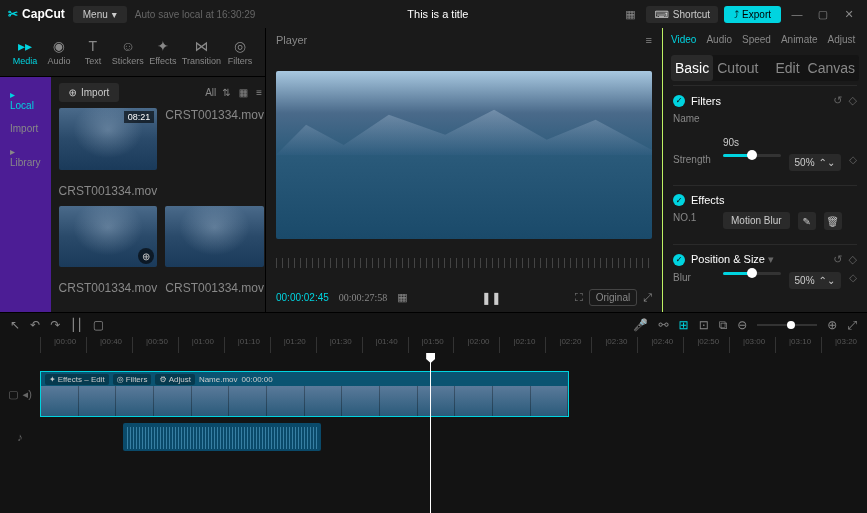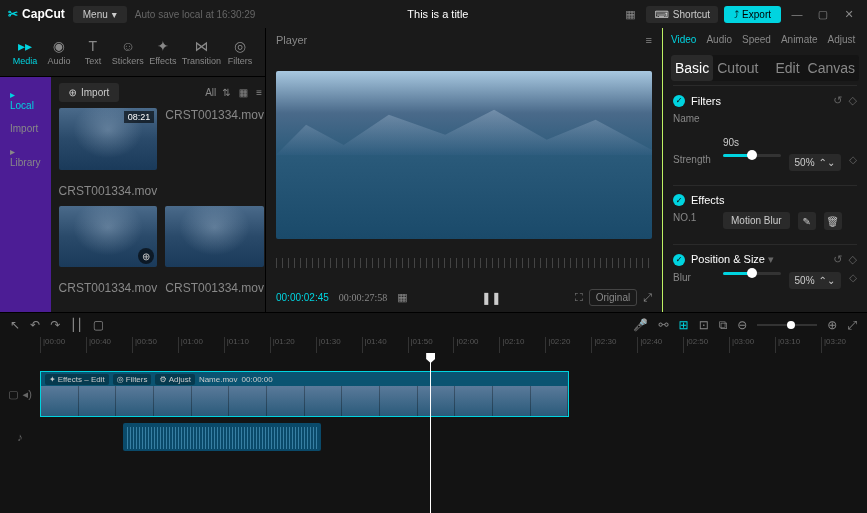--- a/index.html
+++ b/index.html
@@ -74,21 +74,21 @@
 .pct-box { background: #2a2a2a; padding: 3px 6px; border-radius: 3px; font-size: 10px; display: flex; gap: 4px; align-items: center; }
 .tag-pill { background: #2a2a2a; padding: 3px 8px; border-radius: 3px; font-size: 10px; }
 .pill-btn { background: #2a2a2a; width: 18px; height: 18px; border-radius: 3px; display: flex; align-items: center; justify-content: center; font-size: 10px; cursor: pointer; }
 .timeline-panel { height: 201px; background: #131313; display: flex; flex-direction: column; border-top: 1px solid #000; }
 .tl-toolbar { display: flex; align-items: center; padding: 4px 10px; gap: 10px; color: #888; height: 24px; }
 .tl-btn { cursor: pointer; font-size: 12px; }
 .tl-right { margin-left: auto; display: flex; gap: 10px; align-items: center; }
 .tl-zoom-slider { width: 60px; height: 2px; background: #333; position: relative; }
 .tl-zoom-thumb { position: absolute; top: -3px; left: 50%; width: 8px; height: 8px; background: #fff; border-radius: 50%; }
 .tl-ruler { height: 16px; padding-left: 40px; display: flex; font-size: 8px; color: #555; position: relative; }
-.tl-tick { flex: 1; border-left: 1px solid #333; padding-left: 2px; }
+.tl-tick { flex: 1; border-left: 1px solid #333; padding-left: 13px; }
 .tl-playhead { position: absolute; top: 0; bottom: 0; width: 1px; background: #fff; left: calc(40px + 45%); z-index: 10; }
 .tl-playhead::before { content: ''; position: absolute; top: 0; left: -4px; width: 9px; height: 10px; background: #fff; clip-path: polygon(0 0, 100% 0, 100% 60%, 50% 100%, 0 60%); }
 .tl-tracks { flex: 1; position: relative; overflow: hidden; }
 .track-row { display: flex; height: 46px; align-items: center; margin-top: 18px; }
 .track-gutter { width: 40px; display: flex; justify-content: center; gap: 4px; color: #666; font-size: 11px; }
 .track-content { flex: 1; position: relative; height: 100%; }
 .video-clip { position: absolute; left: 0; width: 64%; height: 100%; border: 1px solid #00d4e0; background: #1a3a4a; display: flex; flex-direction: column; }
 .clip-badges { display: flex; gap: 4px; padding: 2px 4px; background: rgba(0,100,140,0.6); font-size: 8px; align-items: center; height: 14px; }
 .badge { background: rgba(0,0,0,0.3); padding: 1px 4px; border-radius: 2px; display: flex; gap: 2px; align-items: center; }
 .clip-frames { flex: 1; display: flex; }

